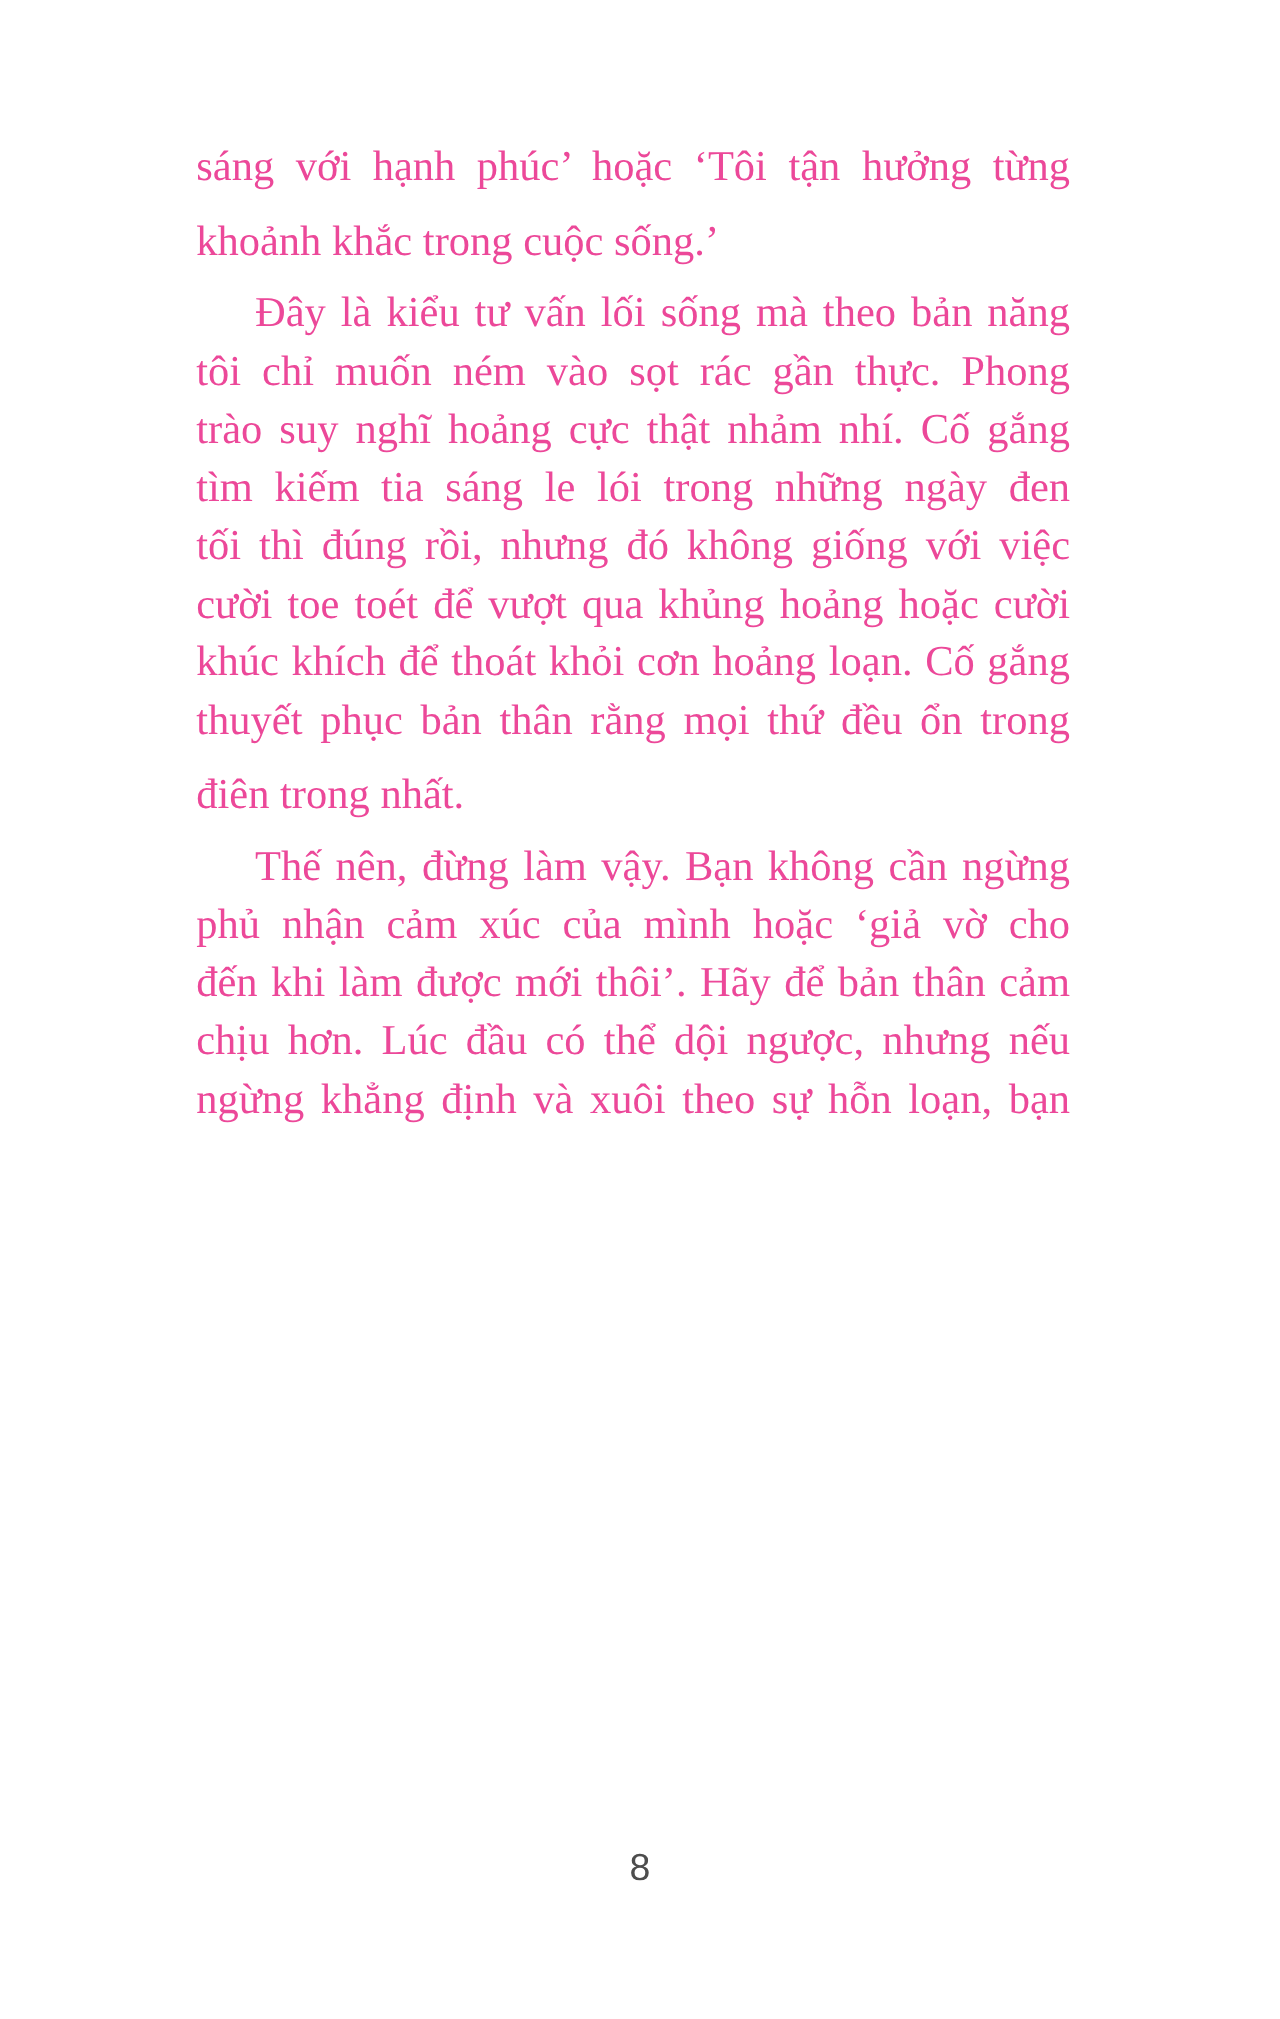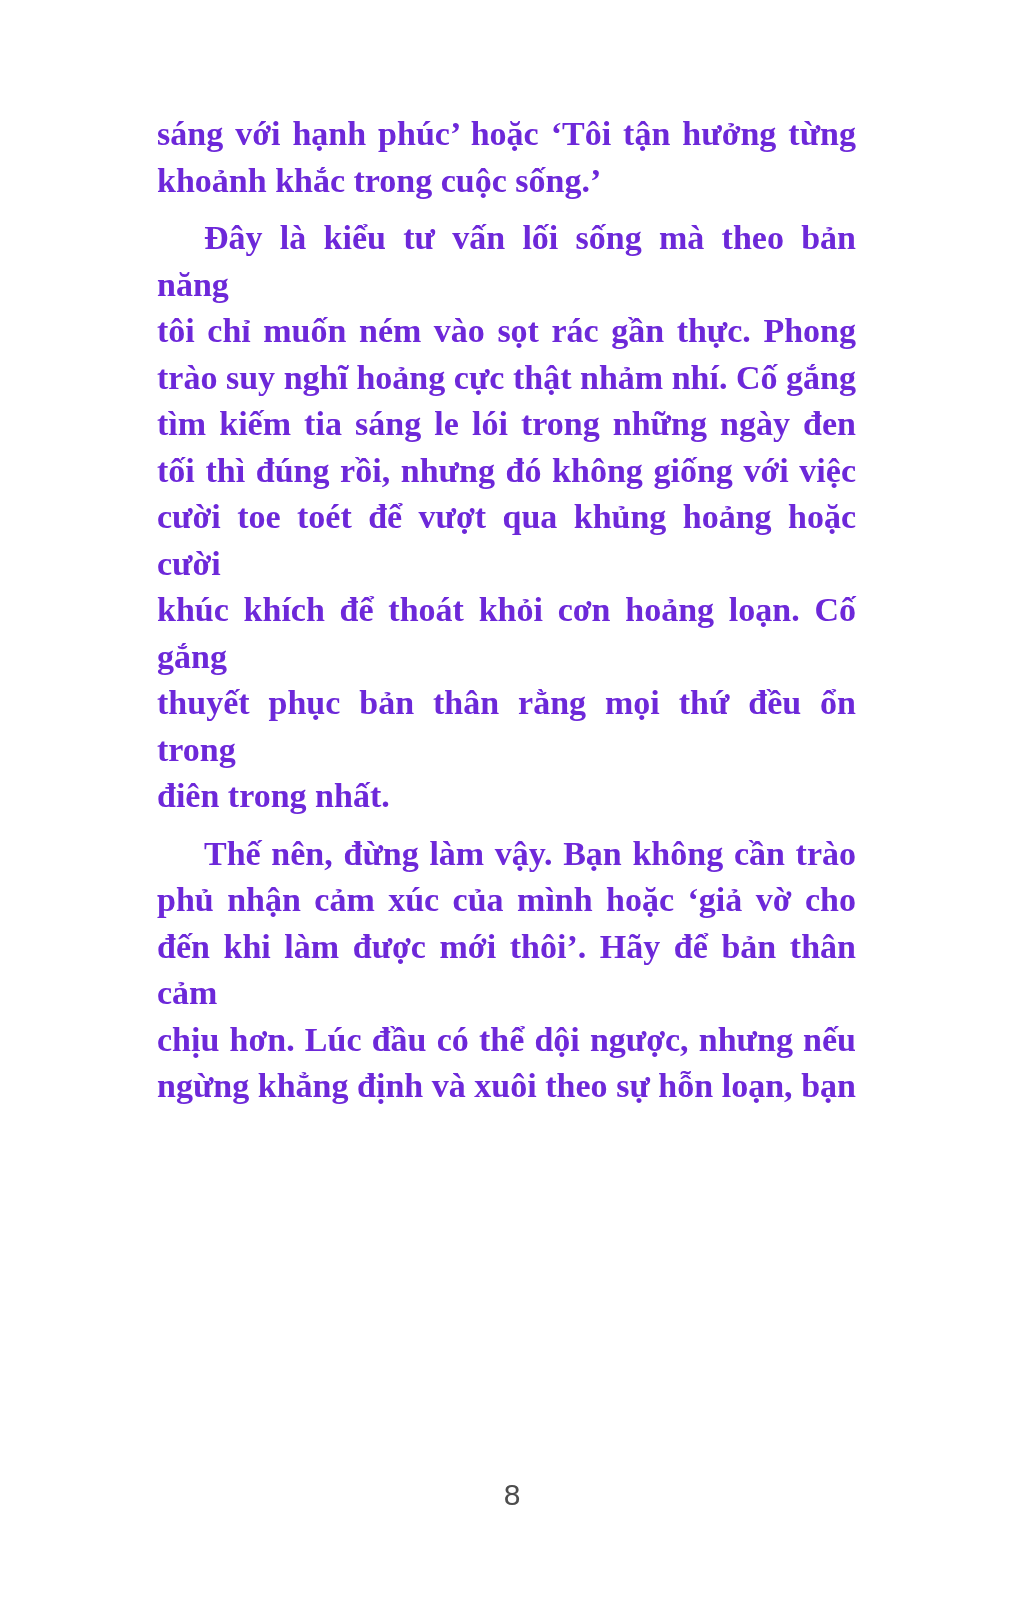--- a/index.html
+++ b/index.html
@@ -30,57 +30,58 @@
   .paragraph + .paragraph {
     margin-top: 11px;
   }
   .text-line {
     text-align: justify;
     text-align-last: justify;
     white-space: normal;
   }
   .text-line.last-line {
     text-align-last: left;
+    margin-top: 13px;
   }
   .paragraph.indented .text-line.first-line {
     text-indent: 47px;
   }
   .page-number {
     position: absolute;
     left: 0;
     top: 1478px;
     width: 1024px;
     text-align: center;
     font-family: "Liberation Sans", sans-serif;
     font-size: 30px;
     color: #4d4d4d;
   }
 </style>
 </head>
 <body>
 
 <div class="page">
-  <div class="text-block" id="text-block" style="color: #6d28d9; font-weight: bold;">
+  <div class="text-block" id="text-block" style="color: #ec4899;">
       <div class="paragraph">
         <div class="text-line first-line">sáng với hạnh phúc’ hoặc ‘Tôi tận hưởng từng</div>
         <div class="text-line last-line">khoảnh khắc trong cuộc sống.’</div>
       </div>
       <div class="paragraph indented">
         <div class="text-line first-line">Đây là kiểu tư vấn lối sống mà theo bản năng</div>
         <div class="text-line">tôi chỉ muốn ném vào sọt rác gần thực. Phong</div>
         <div class="text-line">trào suy nghĩ hoảng cực thật nhảm nhí. Cố gắng</div>
         <div class="text-line">tìm kiếm tia sáng le lói trong những ngày đen</div>
         <div class="text-line">tối thì đúng rồi, nhưng đó không giống với việc</div>
         <div class="text-line">cười toe toét để vượt qua khủng hoảng hoặc cười</div>
         <div class="text-line">khúc khích để thoát khỏi cơn hoảng loạn. Cố gắng</div>
         <div class="text-line">thuyết phục bản thân rằng mọi thứ đều ổn trong</div>
         <div class="text-line last-line">điên trong nhất.</div>
       </div>
       <div class="paragraph indented">
-        <div class="text-line first-line">Thế nên, đừng làm vậy. Bạn không cần trào</div>
+        <div class="text-line first-line">Thế nên, đừng làm vậy. Bạn không cần ngừng</div>
         <div class="text-line">phủ nhận cảm xúc của mình hoặc ‘giả vờ cho</div>
         <div class="text-line">đến khi làm được mới thôi’. Hãy để bản thân cảm</div>
         <div class="text-line">chịu hơn. Lúc đầu có thể dội ngược, nhưng nếu</div>
         <div class="text-line">ngừng khẳng định và xuôi theo sự hỗn loạn, bạn</div>
       </div>
     </div>
   <div class="page-number" style="color: rgb(77, 77, 77);">8</div>
 </div>
 
 </body></html>

